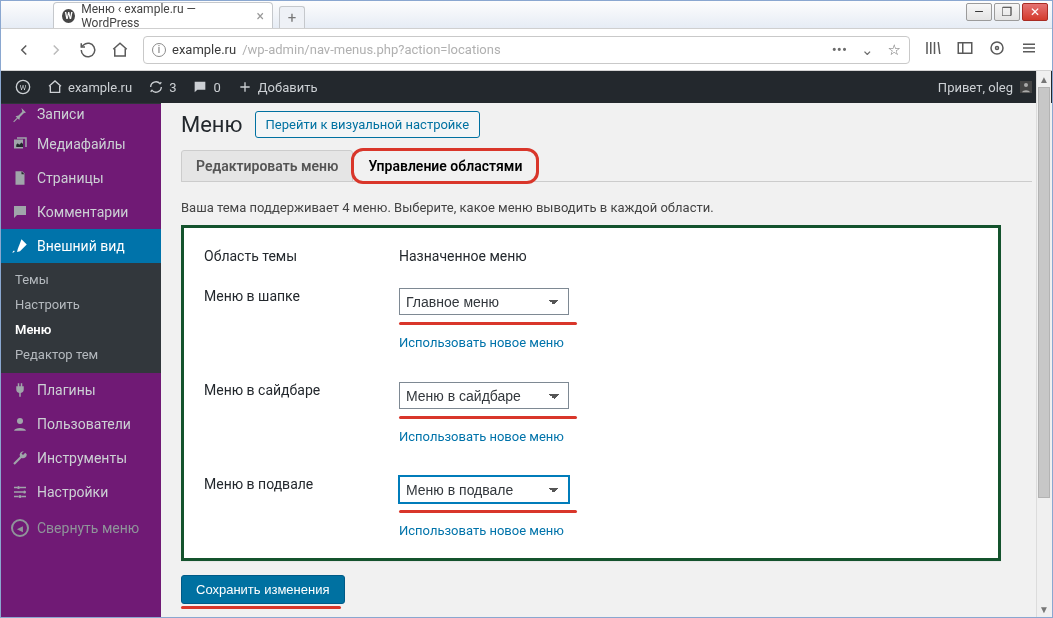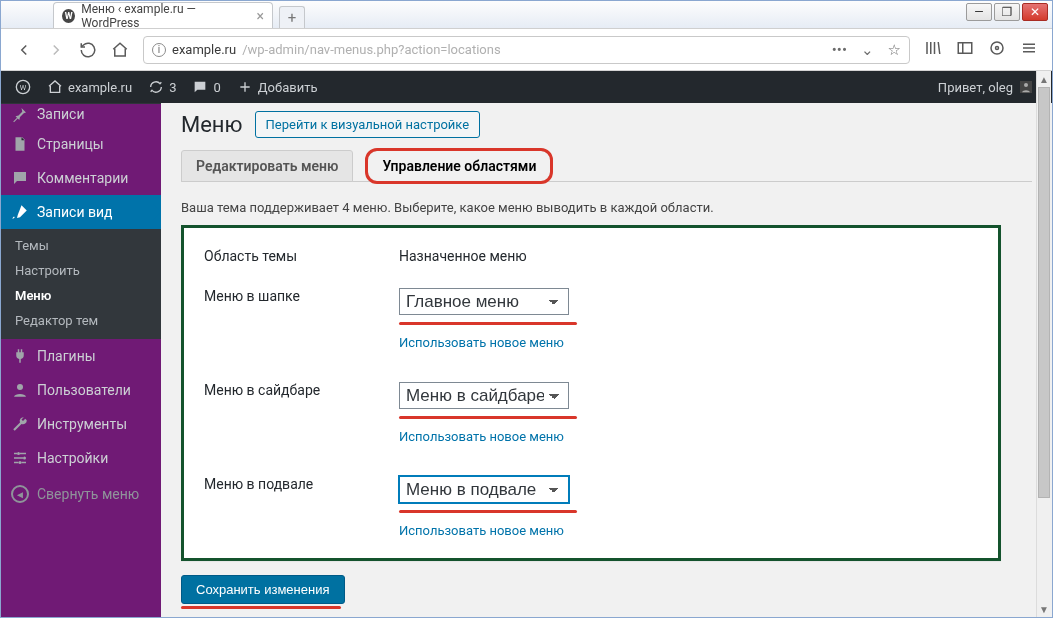--- a/index.html
+++ b/index.html
@@ -209,21 +209,21 @@
   }
 
   .heading-row { display:flex; align-items:center; gap:12px; margin: 4px 0 12px 0;}
   h1 { font-size: 22px; font-weight: 400; color:#23282d; }
   .visual-btn {
     border:1px solid #0071a1; color:#0071a1; background:#f3f5f6;
     padding:5px 10px; font-size:13px; border-radius:3px;
   }
 
   .nav-tab-wrapper {
-    border-bottom:1px solid #ccc; display:flex; gap:14px; padding-left:0; margin-bottom:8px;
+    border-bottom:1px solid #ccc; display:flex; gap:0; padding-left:0; margin-bottom:8px;
   }
   .nav-tab {
     padding:7px 14px; font-size:14px; font-weight:600; color:#555; background:#e5e5e5;
     border:1px solid #ccc; margin-bottom:-1px; border-top-left-radius:3px; border-top-right-radius:3px;
   }
   .nav-tab.active {
     background:#f1f1f1; border-bottom-color:#f1f1f1; color:#000;
     outline:3px solid #d9362a; border-radius:10px; outline-offset:-1px;
   }
 
@@ -235,21 +235,21 @@
     width: 100%; max-width: 820px;
     padding: 10px 14px 2px 14px;
   }
   table { width:100%; border-collapse: collapse; }
   th { text-align:left; font-weight:400; font-size:14px; color:#23282d; padding:10px 6px; }
   td { padding: 14px 6px 18px 6px; vertical-align: top; font-size:14px; }
   td.loc-name { width:195px; color:#23282d; }
   .sel-wrap { display:flex; flex-direction:column; gap:6px; align-items:flex-start; }
   .sel {
     width:170px; height:27px; border:1px solid #7e8993; background:#fff;
-    padding:3px 24px 3px 6px; font-size:17px; color:#32373c;
+    padding:3px 24px 3px 6px; font-size:14px; color:#32373c;
     appearance:none; position:relative;
     background-image: linear-gradient(45deg, transparent 50%, #555 50%), linear-gradient(135deg, #555 50%, transparent 50%);
     background-position: calc(100% - 14px) 11px, calc(100% - 9px) 11px;
     background-size: 5px 5px, 5px 5px;
     background-repeat:no-repeat;
   }
   .sel.focused { box-shadow: 0 0 0 1px #007cba; border-color:#007cba; }
   .underline-red { height:3px; width:178px; background:#d9362a; border-radius:2px; margin-top:1px;}
   .use-new { color:#0073aa; font-size:13px; margin-top:4px; }
 
@@ -410,20 +410,30 @@
           <span class="dashicon">
             <svg viewBox="0 0 24 24" fill="#a0a5aa">
                 <path d="M14 4l6 6-3 1-5 5-1 4-2-2-5 5-1-1 5-5-2-2 4-1 5-5z"></path>
               </svg>
           </span>
           <span>Записи</span>
         </div>
         <div class="menu-top">
           <span class="dashicon">
               <svg viewBox="0 0 24 24" fill="#a0a5aa">
+                <path d="M4 6h12v12H4z"></path>
+                <path d="M8 4h12v12" fill="none" stroke="#a0a5aa" stroke-width="2"></path>
+                <path d="M7 13l2-2 2 2 3-3 2 2v4H7z" fill="#23282d"></path>
+              </svg>
+            </span>
+          <span>Медиафайлы</span>
+        </div>
+        <div class="menu-top">
+          <span class="dashicon">
+              <svg viewBox="0 0 24 24" fill="#a0a5aa">
                 <path d="M6 3h9l3 3v15H6z"></path>
                 <path d="M14 3v4h4" fill="#23282d"></path>
               </svg>
             </span>
           <span>Страницы</span>
         </div>
         <div class="menu-top">
           <span class="dashicon">
               <svg viewBox="0 0 24 24" fill="#a0a5aa">
                 <path d="M4 4h16v12H8l-4 4z"></path>
@@ -432,21 +442,21 @@
           <span>Комментарии</span>
         </div>
 
         <div class="menu-top current">
           <span class="dashicon">
               <svg viewBox="0 0 24 24" fill="#fff">
                 <path d="M14 3l7 7-9 9-4 1 1-4z"></path>
                 <path d="M5 19c-1 2-3 2-3 2s0-2 2-3z"></path>
               </svg>
             </span>
-          <span>Записи вид</span>
+          <span>Внешний вид</span>
         </div>
         <div class="submenu">
           <a>Темы</a>
           <a>Настроить</a>
           <a class="current">Меню</a>
           <a>Редактор тем</a>
         </div>
 
         <div class="menu-top">
           <span class="dashicon">

